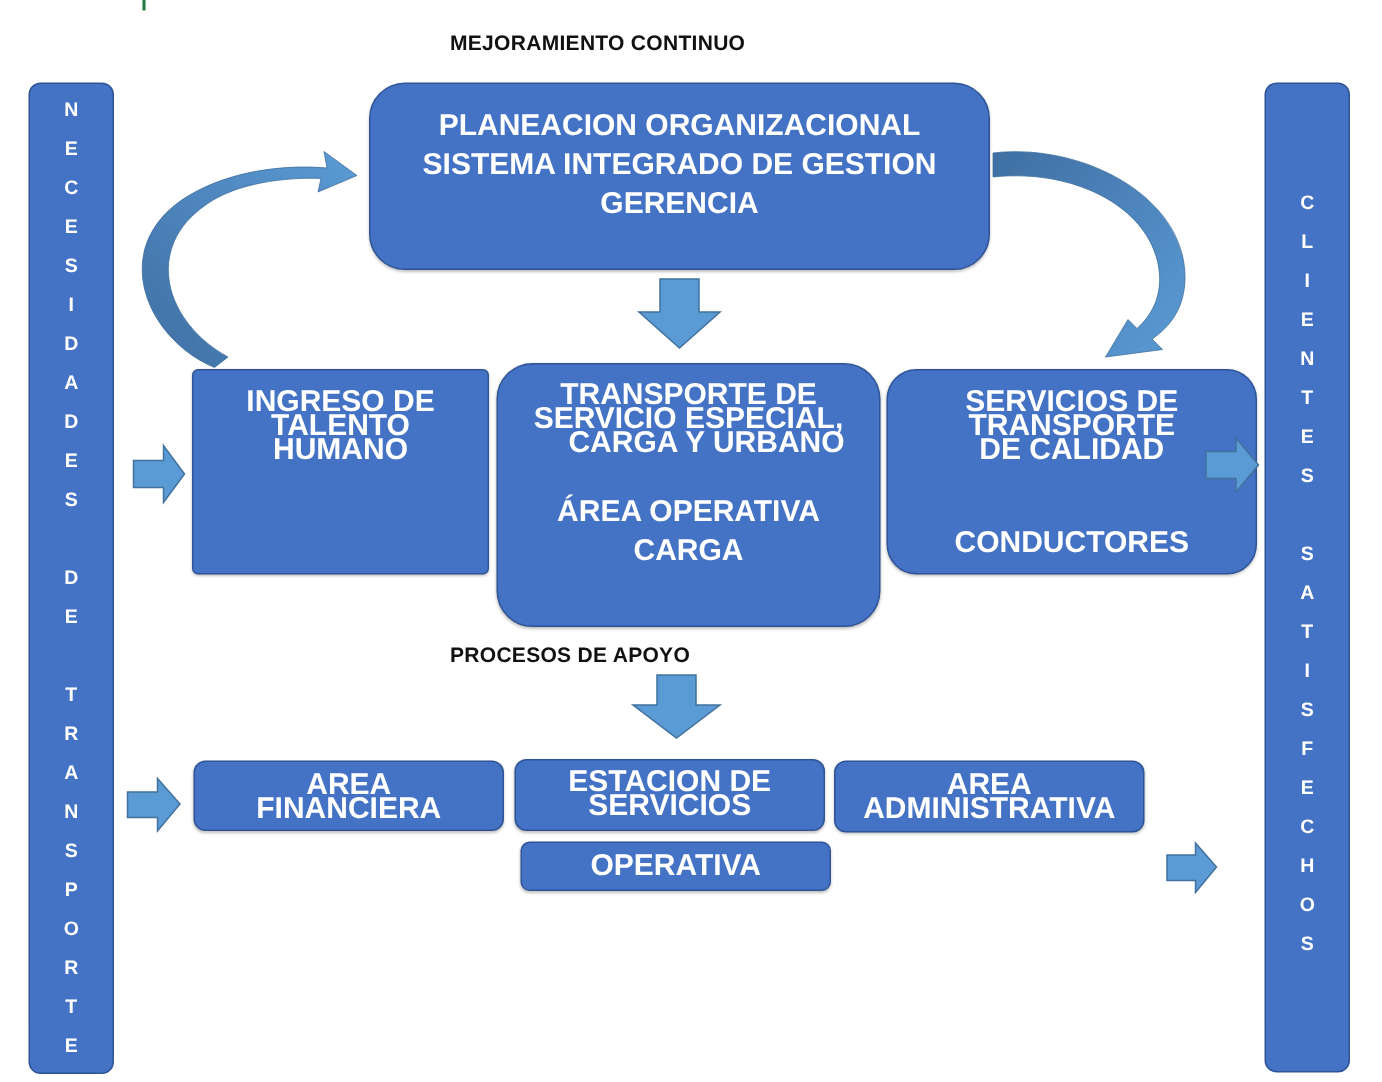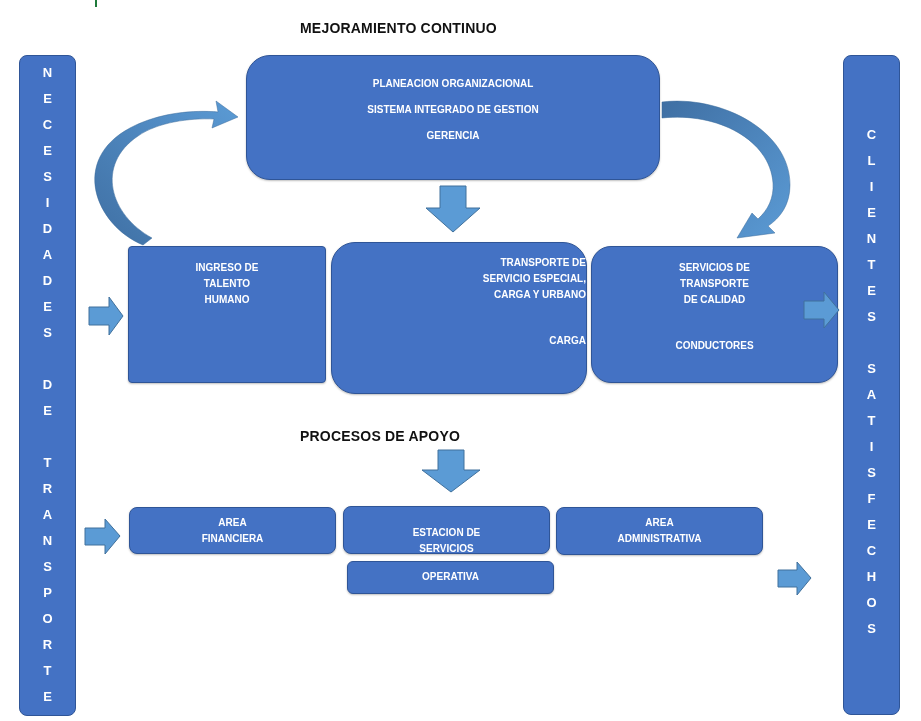--- a/index.html
+++ b/index.html
@@ -3,21 +3,21 @@
 <meta charset="utf-8">
 <style>
   html, body { margin: 0; padding: 0; background: #ffffff; }
   body { width: 921px; height: 721px; position: relative; overflow: hidden;
          font-family: "Liberation Sans", sans-serif; }
   .green-mark { position: absolute; left: 95px; top: 0; width: 2px; height: 7px; background: #1e7a3a; }
   .title { position: absolute; font-weight: bold; font-size: 14px; color: #111; text-align: left; letter-spacing: 0.2px; }
   .box { position: absolute; background: #4472c4; border: 1.5px solid #2f5597;
          color: #fff; font-weight: bold; text-align: center; box-sizing: border-box;
          box-shadow: 0 1px 2px rgba(0,0,0,0.25); }
-  .box .line { display: block; font-size: 10px; line-height: 16px; }
+  .box .line { display: block; font-size: 20px; line-height: 16px; }
   .vbar { position: absolute; background: #4472c4; border: 1.5px solid #2f5597;
           border-radius: 8px; box-sizing: border-box; color: #fff; font-weight: bold;
           display: flex; flex-direction: column; align-items: center; }
   .vbar span { display: block; font-size: 13px; height: 26px; line-height: 26px; }
   svg.overlay { position: absolute; left: 0; top: 0; pointer-events: none; }
 </style>
 </head>
 <body>
 
 <div class="green-mark"></div>
@@ -80,41 +80,42 @@
   <span class="line" style="margin-bottom:10px;">SISTEMA INTEGRADO DE GESTION</span>
   <span class="line">GERENCIA</span>
 </div>
 
 <div class="box" style="left:128px; top:246px; width:198px; height:137px; border-radius:4px; padding-top:13px;">
   <span class="line">INGRESO DE</span>
   <span class="line">TALENTO</span>
   <span class="line">HUMANO</span>
 </div>
 
-<div class="box" style="left:331px; top:242px; width:256px; height:152px; border-radius:24px; padding-top:12px;text-align:right;">
+<div class="box" style="left:331px; top:242px; width:256px; height:176px; border-radius:24px; padding-top:12px;">
   <span class="line">TRANSPORTE DE</span>
   <span class="line">SERVICIO ESPECIAL,</span>
   <span class="line" style="margin-bottom:30px;padding-left:24px;">CARGA Y URBANO</span>
+  <span class="line" style="margin-bottom:10px;">ÁREA OPERATIVA</span>
   <span class="line">CARGA</span>
 </div>
 
 <div class="box" style="left:591px; top:246px; width:247px; height:137px; border-radius:20px; padding-top:13px;">
   <span class="line">SERVICIOS DE</span>
   <span class="line">TRANSPORTE</span>
-  <span class="line" style="margin-bottom:30px;">DE CALIDAD</span>
+  <span class="line" style="margin-bottom:46px;">DE CALIDAD</span>
   <span class="line">CONDUCTORES</span>
 </div>
 
 <div class="title" style="left:300px; top:428px; width:320px;">PROCESOS DE APOYO</div>
 
 <div class="box" style="left:129px; top:507px; width:207px; height:47px; border-radius:8px; padding-top:7px;">
   <span class="line">AREA</span>
   <span class="line">FINANCIERA</span>
 </div>
-<div class="box" style="left:343px; top:506px; width:207px; height:48px; border-radius:8px; padding-top:18px;">
+<div class="box" style="left:343px; top:506px; width:207px; height:48px; border-radius:8px; padding-top:6px;">
   <span class="line">ESTACION DE</span>
   <span class="line">SERVICIOS</span>
 </div>
 <div class="box" style="left:556px; top:507px; width:207px; height:48px; border-radius:8px; padding-top:7px;">
   <span class="line">AREA</span>
   <span class="line">ADMINISTRATIVA</span>
 </div>
 <div class="box" style="left:347px; top:561px; width:207px; height:33px; border-radius:6px; padding-top:7px;">
   <span class="line">OPERATIVA</span>
 </div>

